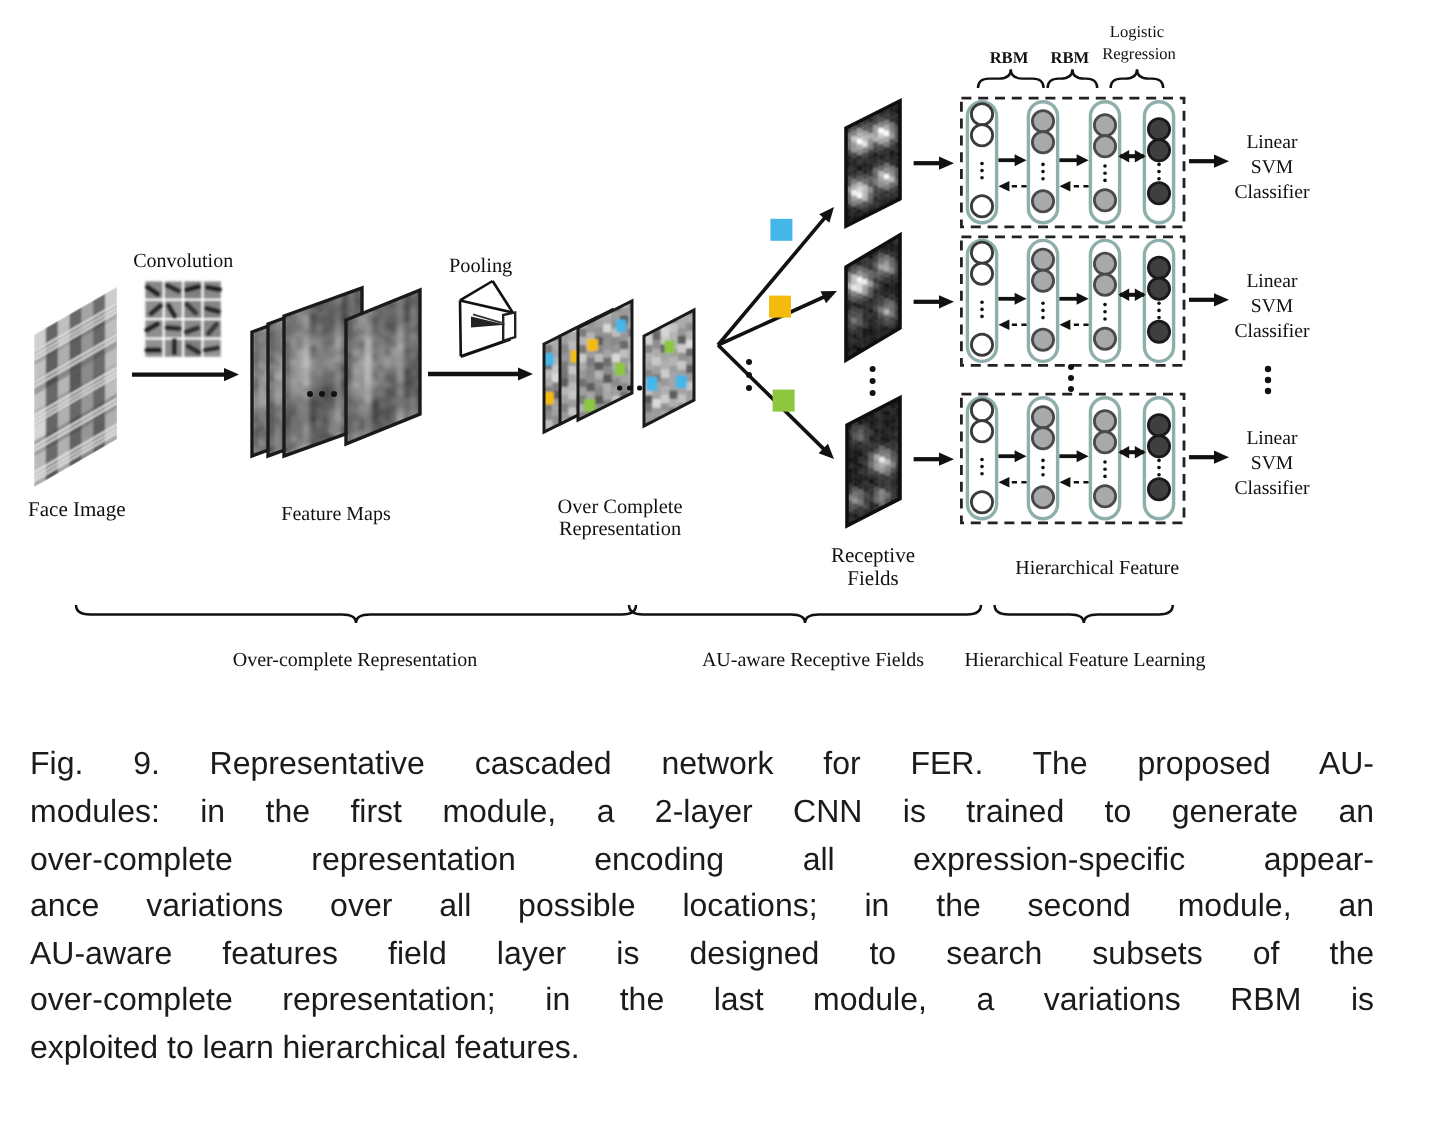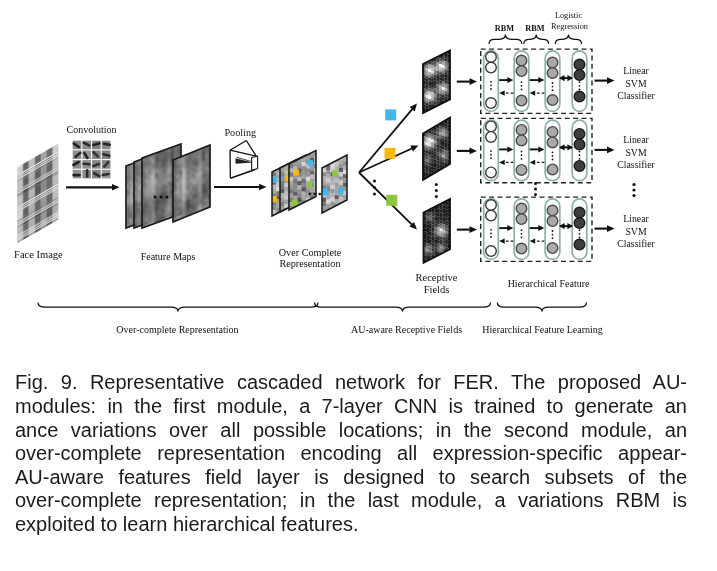--- a/index.html
+++ b/index.html
@@ -1,15 +1,15 @@
 <!DOCTYPE html>
 <html><head><meta charset="utf-8"><style>
 html,body{margin:0;padding:0;width:717px;height:571px;background:#fff;overflow:hidden}
 body{position:relative;font-family:"Liberation Sans",sans-serif}
-.cap{position:absolute;left:15px;top:371.4px;width:672px;font-size:20px;line-height:23.6px;color:#1b1b1b}
+.cap{position:absolute;left:15px;top:371.4px;width:672px;font-size:16px;line-height:23.6px;color:#1b1b1b}
 .cap .j{text-align:justify;text-align-last:justify;white-space:normal}
 .g{color:#00dd00}
 </style></head><body>
 <svg width="717" height="360" viewBox="0 0 717 360" style="position:absolute;left:0;top:0">
     <filter id="sf" x="-8%" y="-8%" width="116%" height="116%">
       <feGaussianBlur stdDeviation="0.55"></feGaussianBlur>
     </filter>
     <filter id="sf2" x="-8%" y="-8%" width="116%" height="116%">
       <feGaussianBlur stdDeviation="0.95"></feGaussianBlur>
     </filter>
@@ -2947,18 +2947,18 @@
     <text x="548.6" y="287.0" font-family="Liberation Serif, serif" font-size="10" text-anchor="middle" fill="#111">Hierarchical Feature</text>
     <path d="M38.0,302.5 Q38.0,307.2 45.0,307.2 L171.0,307.2 Q178.0,307.2 178.0,311.5 Q178.0,307.2 185.0,307.2 L311.0,307.2 Q318.0,307.2 318.0,302.5" fill="none" stroke="#111" stroke-width="1.25"></path>
     <path d="M314.5,302.5 Q314.5,307.2 321.5,307.2 L395.5,307.2 Q402.5,307.2 402.5,311.5 Q402.5,307.2 409.5,307.2 L483.5,307.2 Q490.5,307.2 490.5,302.5" fill="none" stroke="#111" stroke-width="1.25"></path>
     <path d="M497.3,302.5 Q497.3,307.2 504.3,307.2 L534.9,307.2 Q541.9,307.2 541.9,311.5 Q541.9,307.2 548.9,307.2 L579.4,307.2 Q586.4,307.2 586.4,302.5" fill="none" stroke="#111" stroke-width="1.25"></path>
     <text x="177.5" y="333.0" font-family="Liberation Serif, serif" font-size="10" text-anchor="middle" fill="#111">Over-complete Representation</text>
     <text x="406.5" y="333.0" font-family="Liberation Serif, serif" font-size="10" text-anchor="middle" fill="#111">AU-aware Receptive Fields</text>
     <text x="542.5" y="333.0" font-family="Liberation Serif, serif" font-size="10" text-anchor="middle" fill="#111">Hierarchical Feature Learning</text>
   </svg>
 <div class="cap">
     <div class="j">Fig. 9. Representative cascaded network for FER. The proposed AU-</div>
-    <div class="j">modules: in the first module, a 7-layer CNN is trained to generate an</div>
+    <div class="j">modules: in the first module, a 2-layer CNN is trained to generate an</div>
+    <div class="j">over-complete representation encoding all expression-specific appear-</div>
     <div class="j">ance variations over all possible locations; in the second module, an</div>
-    <div class="j">over-complete representation encoding all expression-specific appear-</div>
     <div class="j">AU-aware features field layer is designed to search subsets of the</div>
     <div class="j">over-complete representation; in the last module, a variations RBM is</div>
     <div class="n">exploited to learn hierarchical features.</div>
   </div>
 </body></html>

